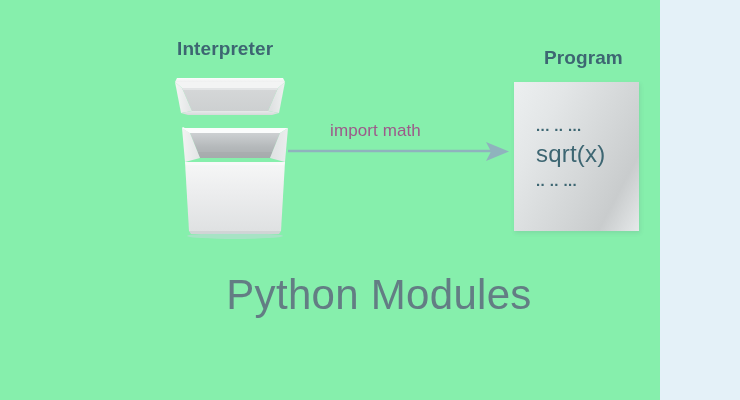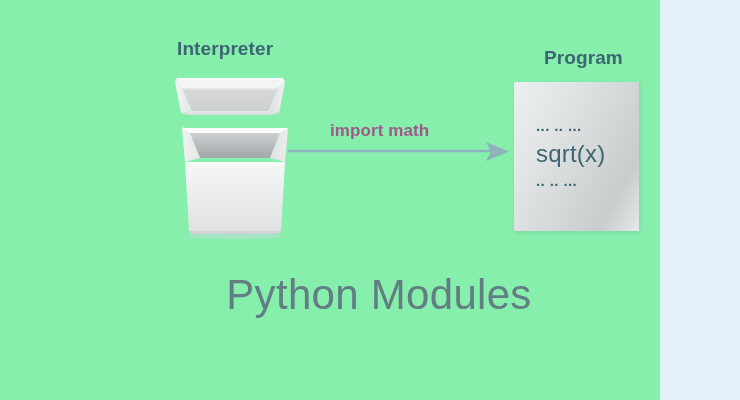--- a/index.html
+++ b/index.html
@@ -74,21 +74,21 @@
     width: 225px;
     height: 26px;
     overflow: visible;
   }
 
   #import-label {
     position: absolute;
     left: 330px;
     top: 121px;
     font-size: 17px;
-    font-weight: 700;
+    font-weight: 400;
     color: #9c5a8a;
     white-space: nowrap;
     letter-spacing: 0.1px;
   }
 
   
   #program-group {
     position: absolute;
     left: 514px;
     top: 82px;

